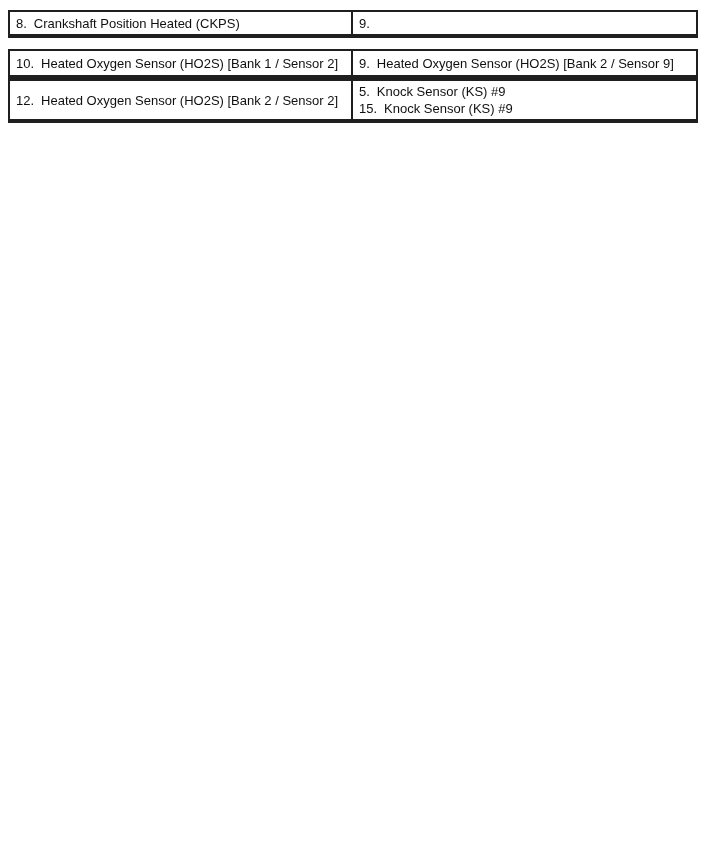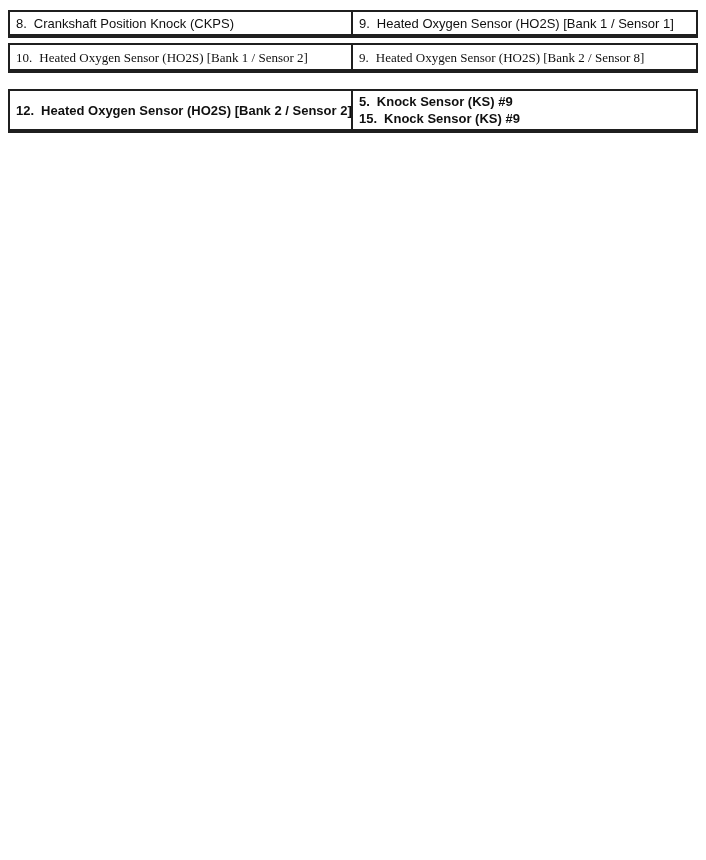--- a/index.html
+++ b/index.html
@@ -3,22 +3,22 @@
 <meta charset="utf-8">
 <style>
   html,body{margin:0;padding:0;}
   body{
     width:706px;height:860px;position:relative;background:#ffffff;
     font-family:"Liberation Sans", sans-serif;color:#111;
     -webkit-font-smoothing:antialiased;
   }
   .sheet{position:absolute;left:8px;top:10px;width:690px;}
   .row{display:grid;grid-template-columns:343px 343px;border:2px solid #1f1f1f;background:#fff;}
-  .row.r2{margin-top:5px;font-family:Liberation Serif, serif;}
-  .row.r3{margin-top:16px;font-weight:bold;}
+  .row.r2{margin-top:11px;}
+  .row.r3{margin-top:0;}
   .cell{display:flex;flex-direction:column;min-width:0;}
   .cell.left{border-right:2px solid #1f1f1f;}
   .hdr{border-bottom:2px solid #1f1f1f;display:flex;flex-direction:column;justify-content:center;padding:1px 6px;background:#fff;}
   .r1 .hdr{height:20px;}
   .r2 .hdr{height:22px;}
   .r3 .hdr{height:36px;}
   .hdr-line{display:flex;align-items:baseline;font-size:13px;line-height:17px;color:#101010;white-space:nowrap;}
   .hdr-num{margin-right:7px;}
   .fig{position:relative;flex:1;overflow:hidden;background:#fff;}
   .r1 .fig{height:250px;}
@@ -29,35 +29,34 @@
 <body>
 
 <div class="sheet">
 
   <div class="row r1">
 
     <div class="cell left">
       <div class="hdr">
         <div class="hdr-line">
           <span class="hdr-num">8.</span>
-          <span>Crankshaft Position Knock (CKPS)</span>
+          <span>Crankshaft Position Heated (CKPS)</span>
         </div>
       </div>
       <div class="fig">
         
         
         
       </div>
     </div>
 
     <div class="cell">
       <div class="hdr">
         <div class="hdr-line">
           <span class="hdr-num">9.</span>
-          <span>Heated Oxygen Sensor (HO2S) [Bank 1 / Sensor 1]</span>
         </div>
       </div>
       <div class="fig">
         
         
         
       </div>
     </div>
   </div>
 
@@ -74,21 +73,21 @@
         
         
         
       </div>
     </div>
 
     <div class="cell">
       <div class="hdr">
         <div class="hdr-line">
           <span class="hdr-num">9.</span>
-          <span>Heated Oxygen Sensor (HO2S) [Bank 2 / Sensor 8]</span>
+          <span>Heated Oxygen Sensor (HO2S) [Bank 2 / Sensor 9]</span>
         </div>
       </div>
       <div class="fig">
         
         
         
       </div>
     </div>
   </div>
 

